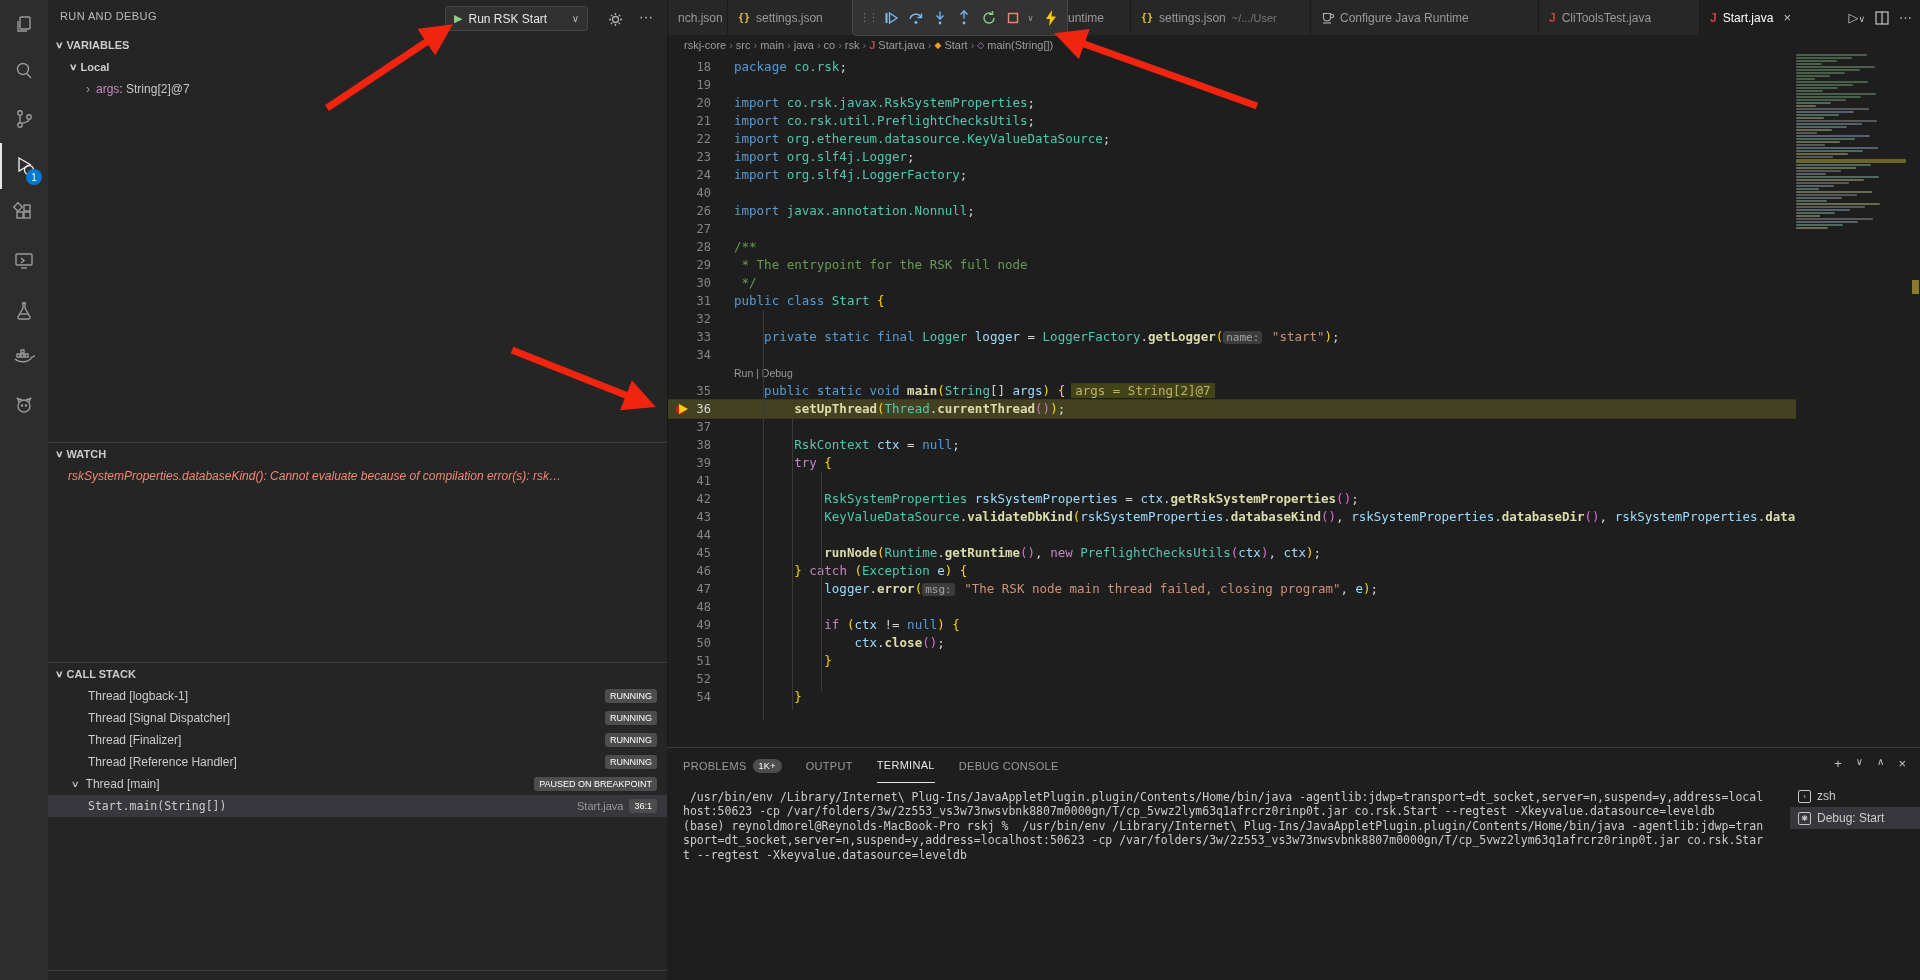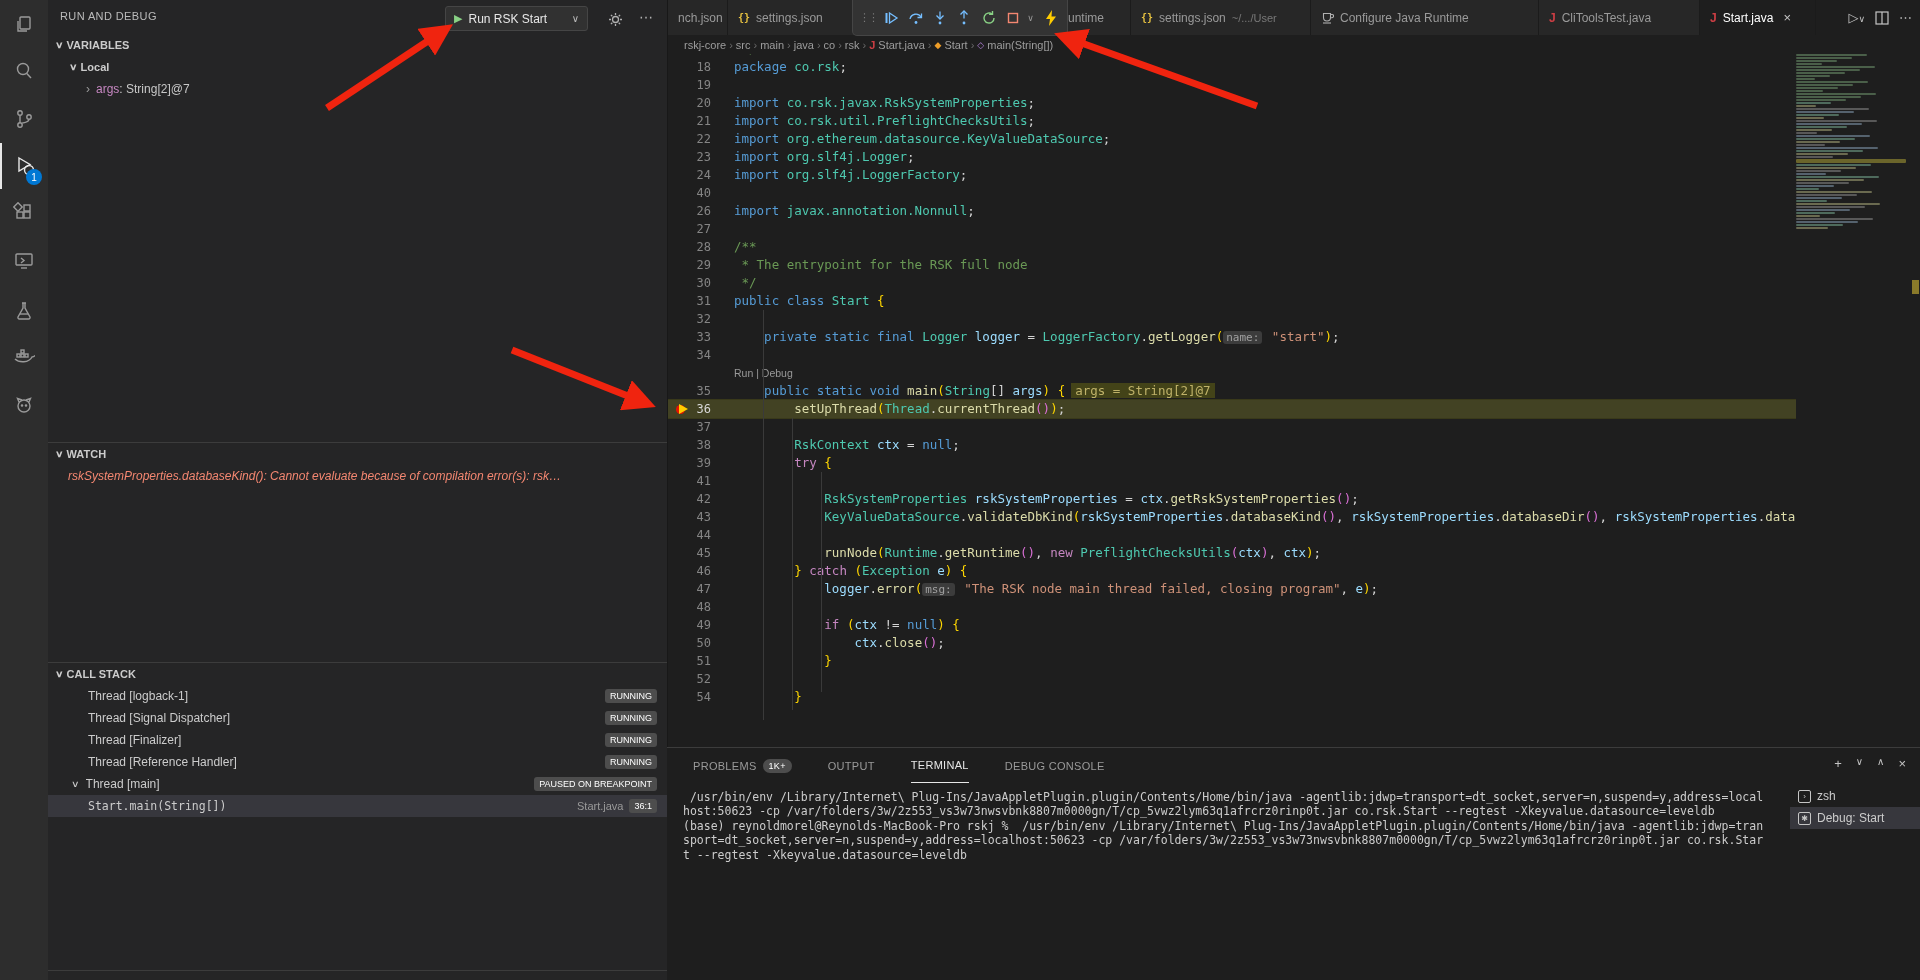--- a/index.html
+++ b/index.html
@@ -62,21 +62,21 @@
   #code-scroll { position:absolute; left:0; top:54px; right:124px; bottom:0; overflow:hidden; }
   #code-lines { margin-top:-14px; font-family:"DejaVu Sans Mono", monospace; font-size:12.5px; }
   .crow { position:relative; height:18px; line-height:18px; white-space:pre; display:flex; }
   .crow .gut { width:66px; flex:none; position:relative; }
   .crow .lnum { position:absolute; right:23px; color:#858585; font-size:12px; }
   .crow .ltxt { flex:1; overflow:hidden; }
   .crow.hl { background:rgba(255,255,60,0.16); outline:1px solid rgba(255,255,0,0.12); }
   .crow.hl .lnum { color:#d7d7d7;text-align:right; }
   .codelens { color:#999999; font-size:10.5px; font-family:"Liberation Sans",sans-serif; cursor:pointer; }
   .tk-k { color:#569cd6; } .tk-mk { color:#c586c0; } .tk-t { color:#4ec9b0; }
-  .tk-f { color:#dcdcaa; } .tk-v { color:#9cdcfe; } .tk-s { color:#ce9178; }
+  .tk-f { color:#dcdcaa;font-weight:bold; } .tk-v { color:#9cdcfe; } .tk-s { color:#ce9178; }
   .tk-c { color:#6a9955; } .tk-n { color:#b5cea8; } .tk-p { color:#d4d4d4; }
   .tk-g { color:#ffd700; } .tk-m { color:#da70d6; }
   .tk-i { background:#3c3c3c; color:#a0a0a0; border-radius:3px; padding:0 3px; font-size:11px; margin-right:2px; }
   .dbg-hint { background:rgba(255,255,0,0.17); color:#bfb269; margin-left:6px; padding:0 4px; }
   .bpmark { position:absolute; left:8px; top:4px; width:12px; height:10px; }
   .bpmark .dot { position:absolute; left:0; top:1px; width:9px; height:9px; border-radius:50%; background:#e51400; }
   .bpmark .arr { position:absolute; left:3px; top:0; width:0; height:0; border-left:9px solid #ffcc00; border-top:5.5px solid transparent; border-bottom:5.5px solid transparent; }
   .iguide { position:absolute; width:1px; background:#3a3a3a; }
 
   
@@ -86,21 +86,21 @@
 
   
   #debug-toolbar { position:absolute; left:852px; top:0; width:216px; height:36px; background:#333333;
     border:1px solid #454545; border-top:none; border-radius:0 0 5px 5px; display:flex; align-items:center; gap:4px; padding:0 6px; z-index:20; }
   #debug-toolbar .dbtn { width:22px; height:24px; display:flex; align-items:center; justify-content:center; cursor:pointer; }
   #debug-toolbar .grip { color:#7a7a7a; font-size:11px; letter-spacing:-2px; cursor:grab; }
   #debug-toolbar .chev2 { color:#9a9a9a; font-size:9px; width:10px; cursor:pointer; }
 
   
   #panel { position:absolute; left:667px; top:747px; right:0; bottom:0; background:#1e1e1e; border-top:1px solid #3c3c3c; }
-  #panel-tabs { position:absolute; left:16px; top:0; height:35px; display:flex; align-items:center; gap:36px; font-size:11px; color:#9a9a9a; letter-spacing:.3px;margin-left:10px; }
+  #panel-tabs { position:absolute; left:16px; top:0; height:35px; display:flex; align-items:center; gap:24px; font-size:11px; color:#9a9a9a; letter-spacing:.3px; }
   .ptab { display:flex; align-items:center; gap:6px; height:35px; cursor:pointer; }
   .ptab.active { color:#e7e7e7; border-bottom:1px solid #e7e7e7; }
   .pbadge { background:#4d4d4d; color:#fff; border-radius:9px; padding:2px 6px; font-size:9px; }
   #panel-actions { position:absolute; right:14px; top:8px; display:flex; gap:14px; color:#c5c5c5; font-size:13px; }
   #panel-actions span { cursor:pointer; }
   #term-content { position:absolute; left:16px; top:42px; right:136px; bottom:0; font-family:"DejaVu Sans Mono",monospace;
     font-size:11.5px; line-height:14.4px; color:#cccccc; white-space:pre; overflow:hidden; cursor:text; }
   #term-list { position:absolute; right:0; top:37px; width:130px; bottom:0; }
   .term-row { height:22px; display:flex; align-items:center; gap:6px; padding-left:8px; font-size:12px; color:#cccccc; cursor:pointer; }
   .term-row.sel { background:#37373d; }

